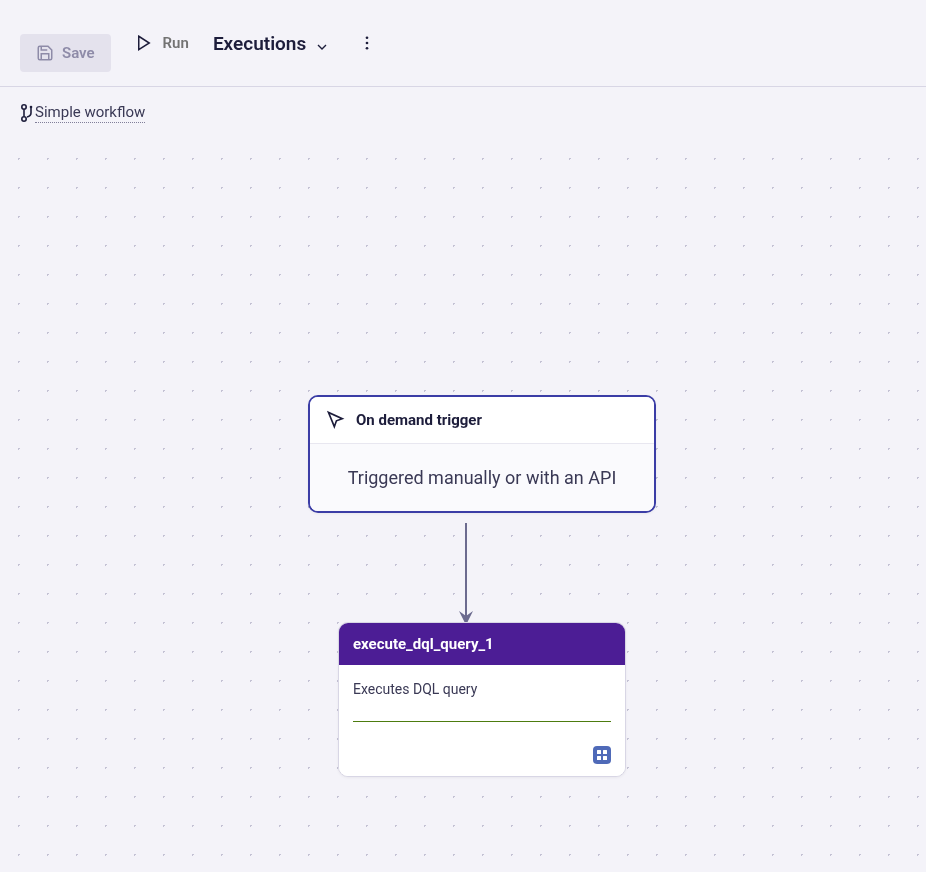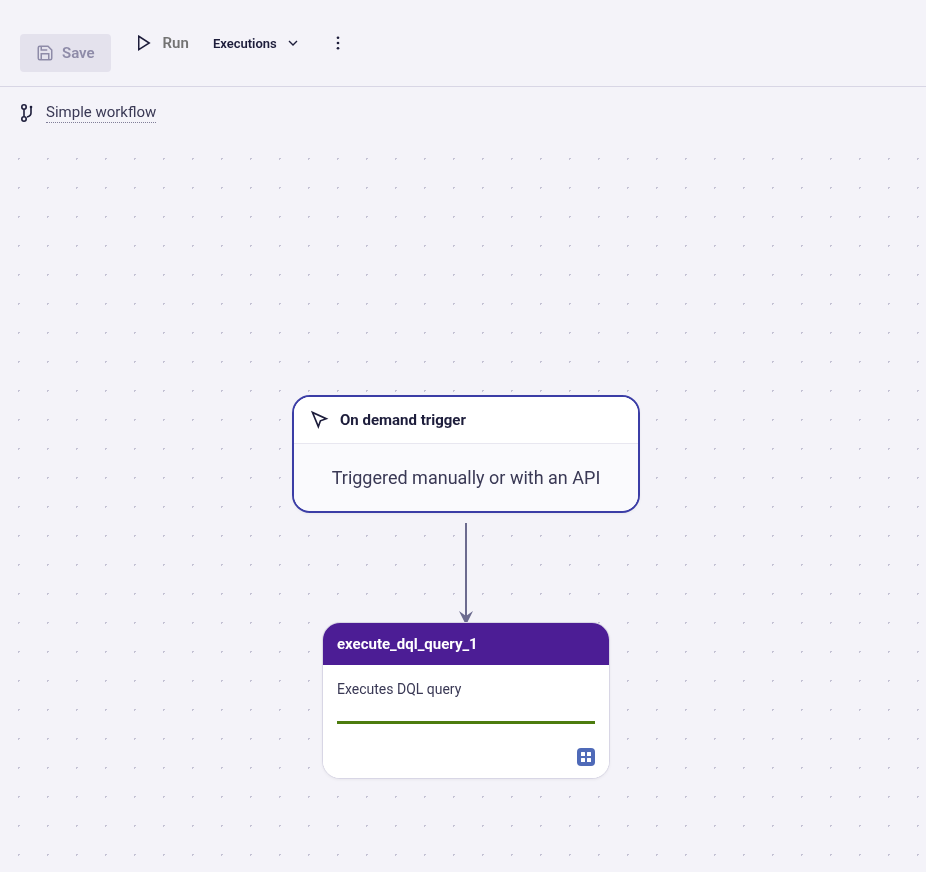--- a/index.html
+++ b/index.html
@@ -67,39 +67,39 @@
       font-family: inherit;
     }
 
     .executions-btn {
       display: flex;
       align-items: flex-end;
       gap: 8px;
       background: transparent;
       border: none;
       color: #1d1d3b;
-      font-size: 13px;
+      font-size: 19px;
       font-weight: 600;
       cursor: pointer;
       font-family: inherit;
     }
 
     .more-btn {
       background: transparent;
       border: none;
       cursor: pointer;
       padding: 4px;
       display: flex;
       align-items: center;
     }
 
     .breadcrumb {
       display: flex;
       align-items: center;
-      gap: 12px;
+      gap: 1px;
       padding: 16px 20px;
     }
 
     .breadcrumb-label {
       color: #3a3955;
       font-size: 15px;
       border-bottom: 1px dotted #807e99;
       padding-bottom: 1px;
       cursor: pointer;
     }
@@ -111,23 +111,24 @@
       right: 0;
       bottom: 0;
       background-image: radial-gradient(circle, #c4c2d4 1px, transparent 1px);
       background-size: 29px 29px;
       background-position: 4px 4px;
     }
 
     .node {
       position: absolute;
       background: #fff;
-      border-radius: 18px;
+      border-radius: 10px;
       overflow: hidden;
       box-shadow: 0 1px 3px rgba(0,0,0,0.05);
+      margin-left: 16px;
     }
 
     .trigger-node {
       left: 292px;
       top: 255px;
       width: 348px;
       border: 2px solid #3b3da6;
     }
 
     .trigger-header {
@@ -175,21 +176,21 @@
     }
 
     .query-body {
       padding: 16px 14px;
       background: #fff;
     }
 
     .query-desc {
       font-size: 14px;
       color: #3a3955;
-      border-bottom: 3px solid #4d7c0f;
+      border-bottom: 1px solid #4d7c0f;
       padding-bottom: 24px;
     }
 
     .query-footer {
       display: flex;
       justify-content: flex-end;
       padding: 8px 14px 12px;
       background: #fff;
     }
 

